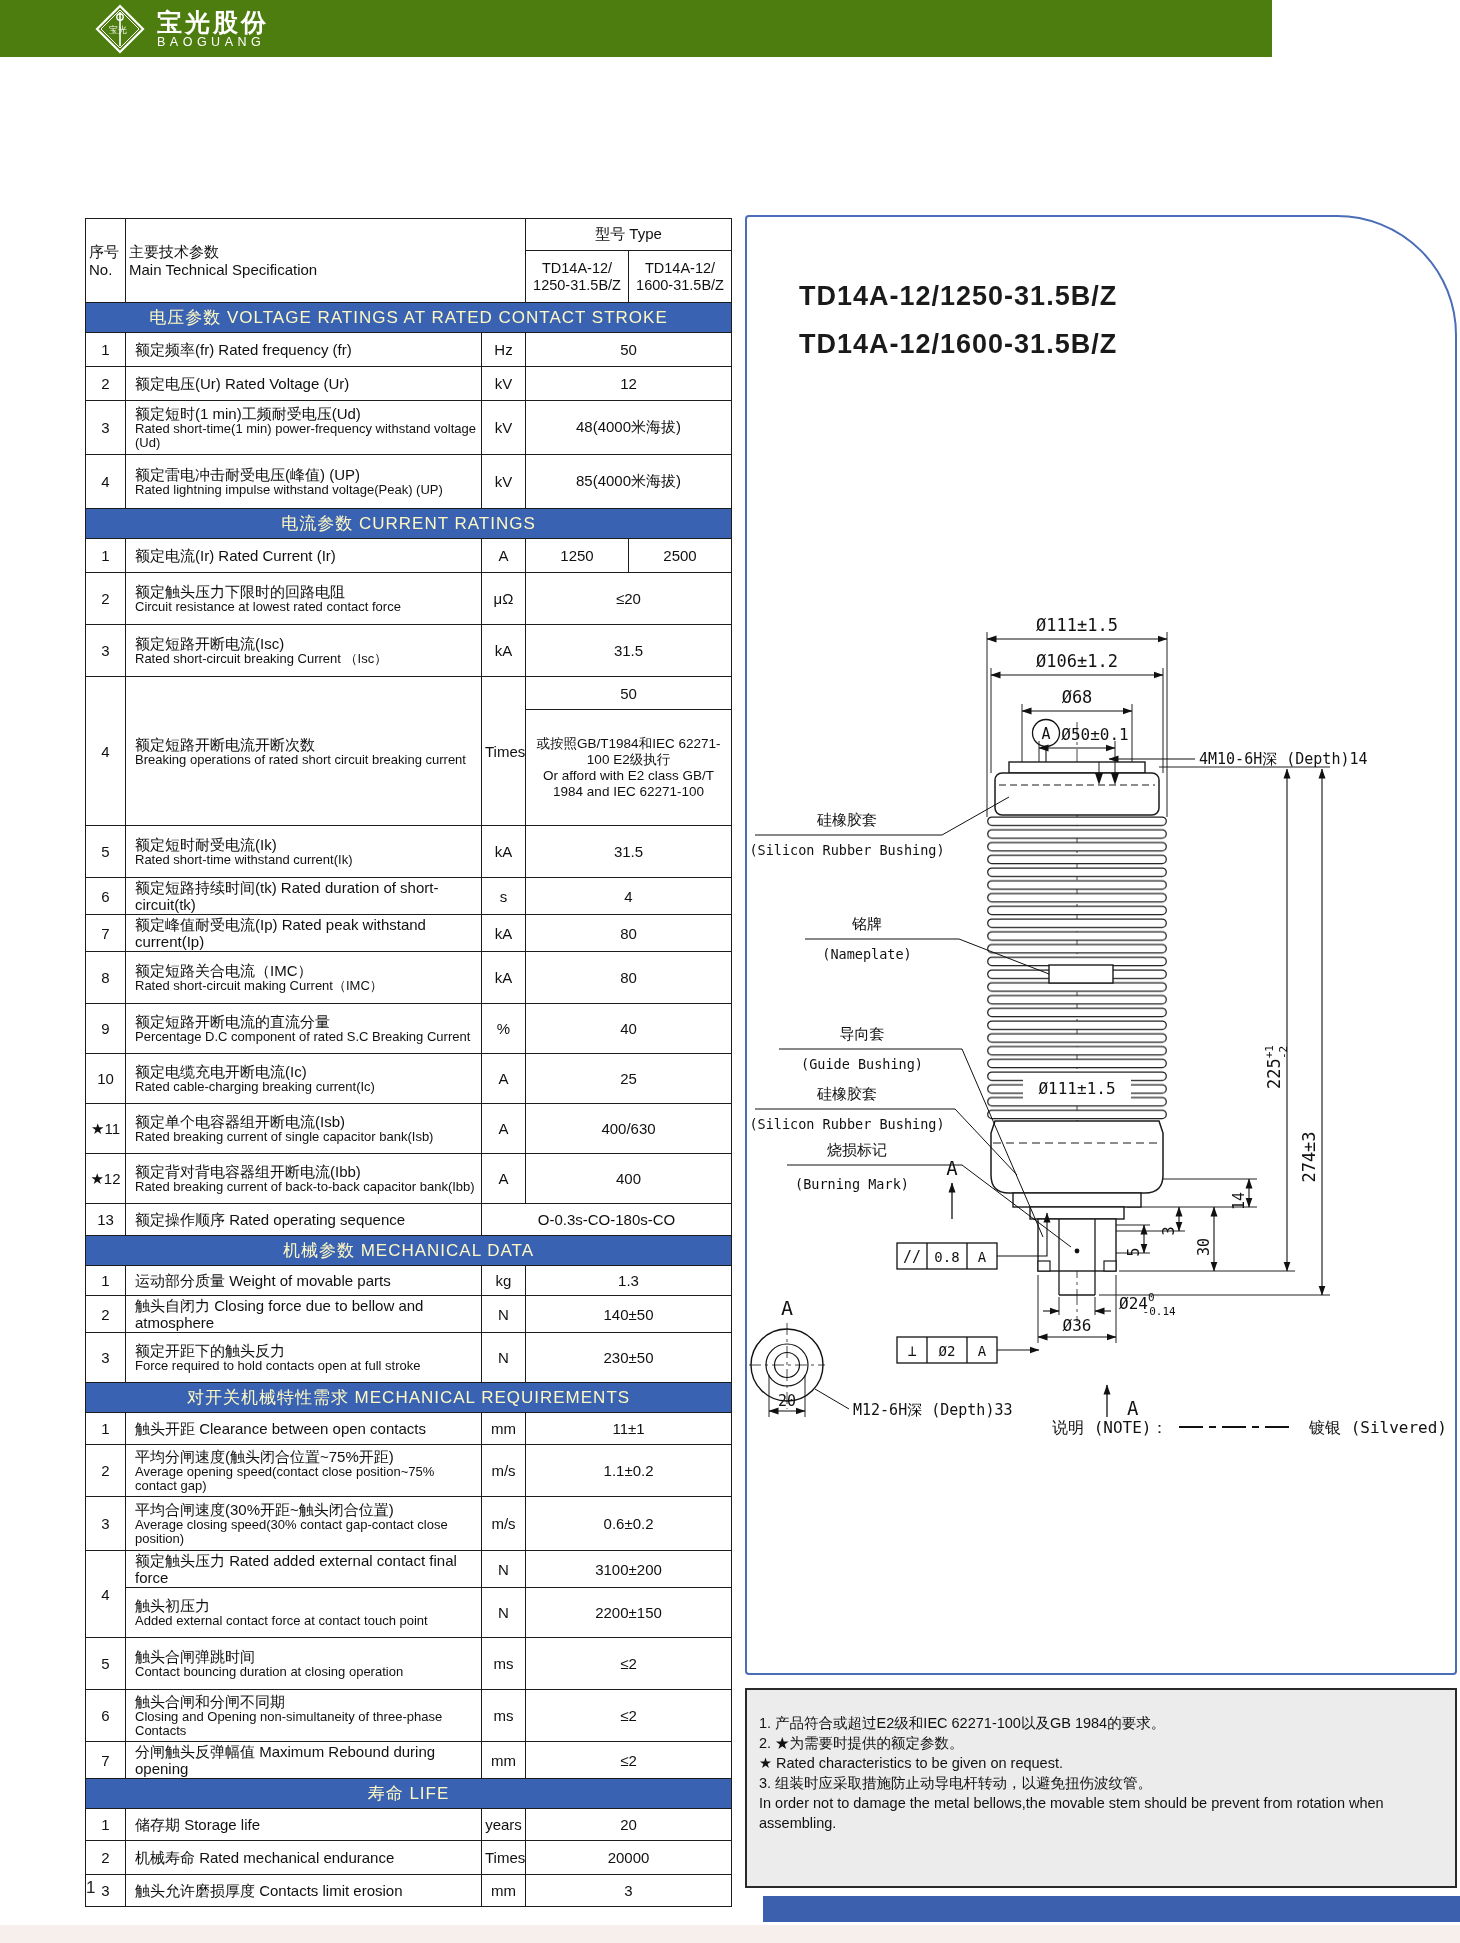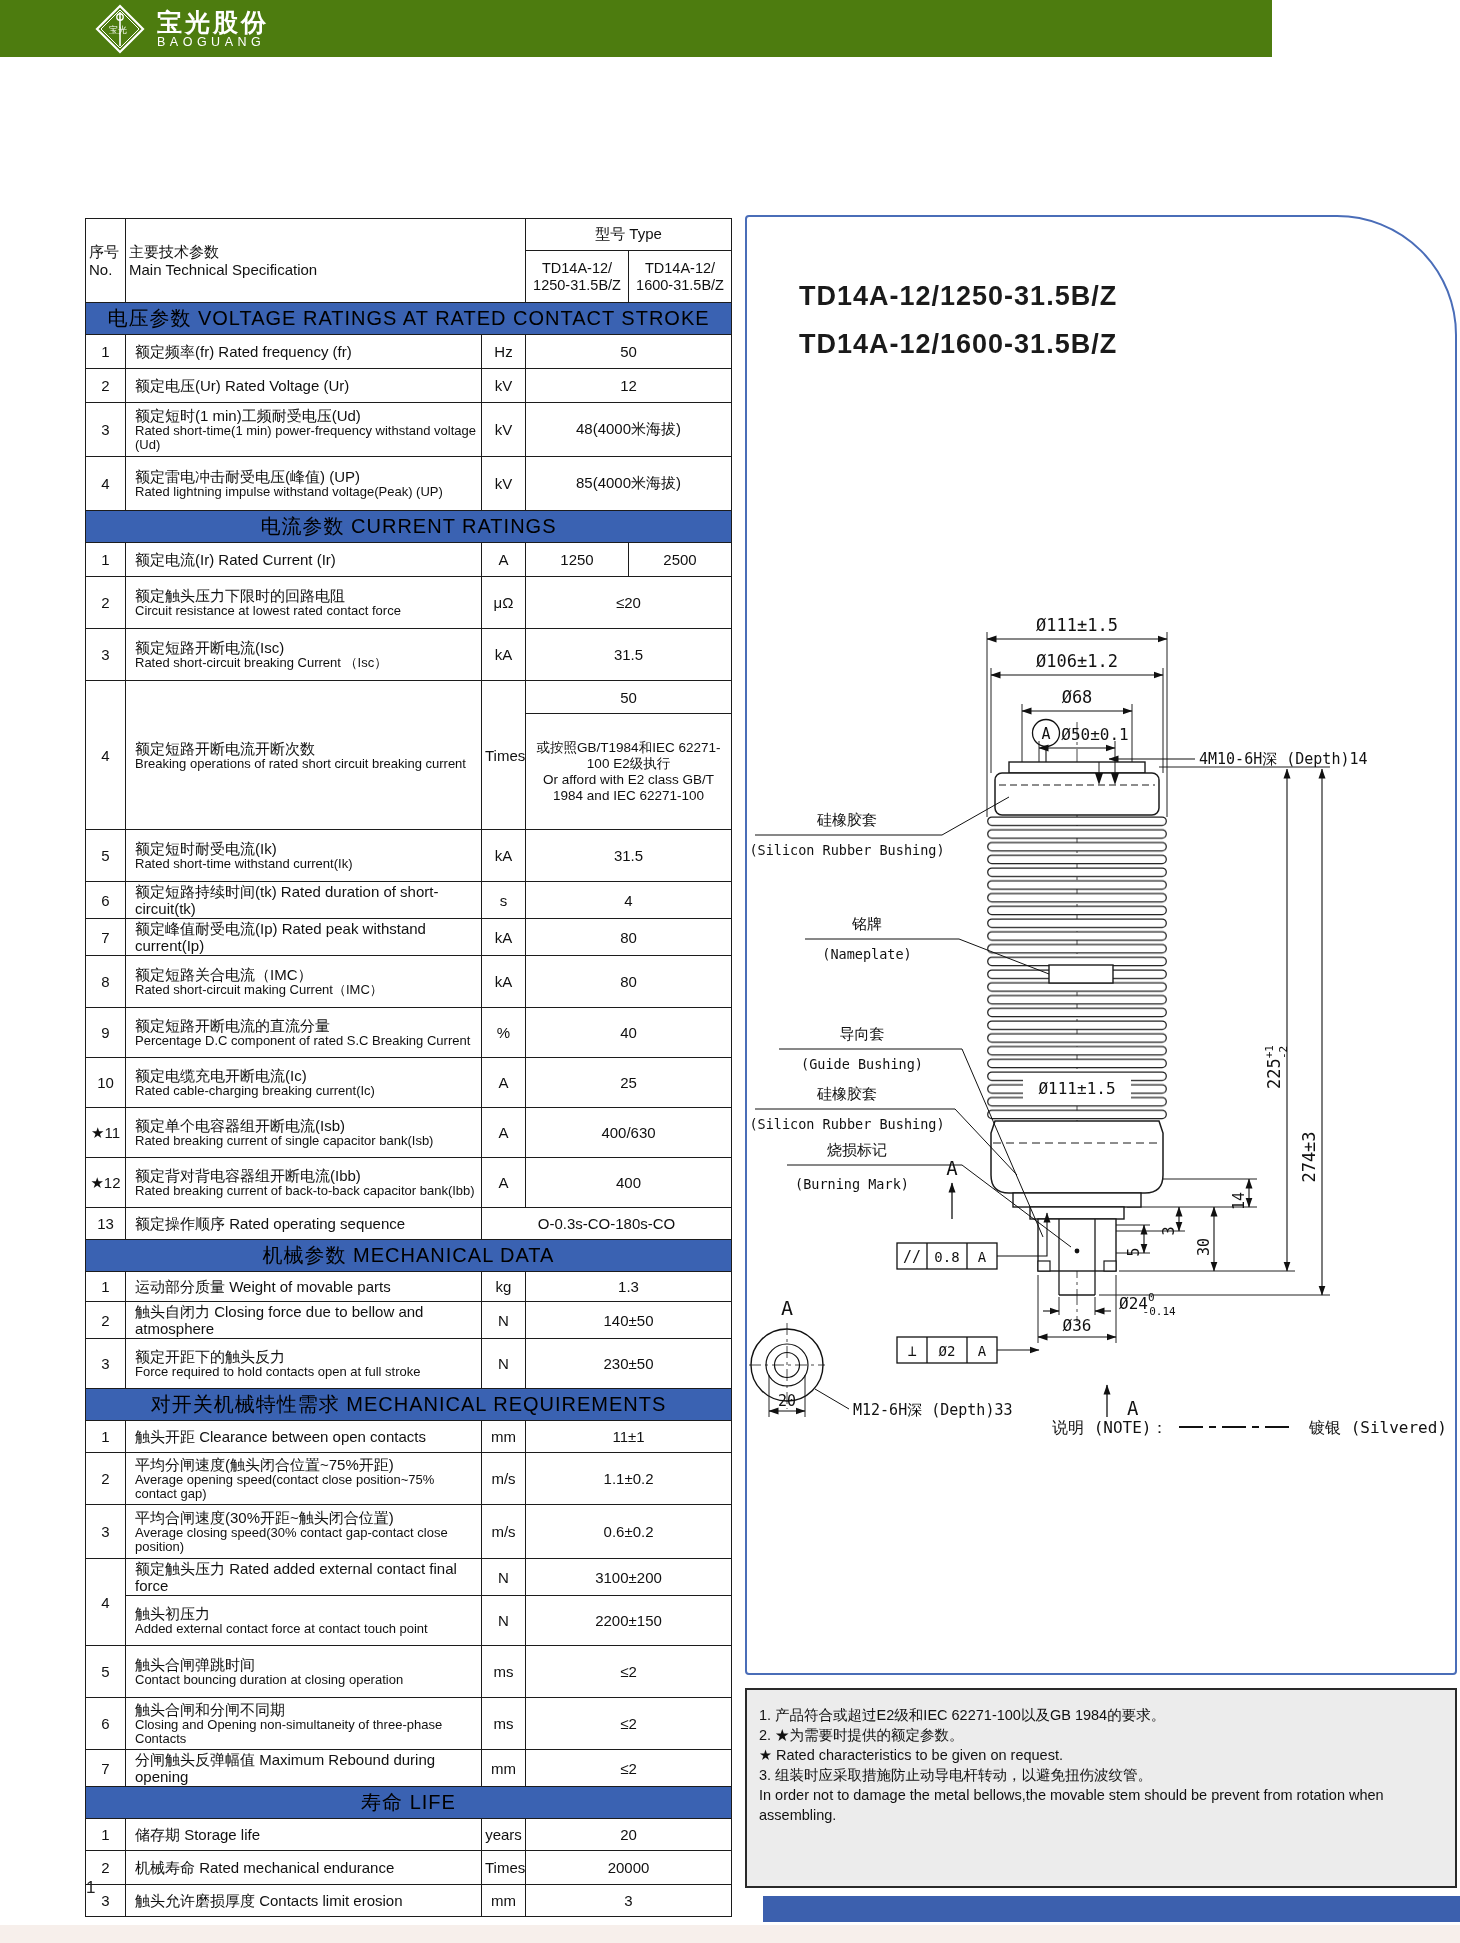--- a/index.html
+++ b/index.html
@@ -20,38 +20,38 @@
   .titlebar .en{font-size:20px;margin-left:22px;margin-top:8px;}
 
   
   table.spec{position:absolute;left:85px;top:218px;width:646px;height:1667px;border-collapse:collapse;
              table-layout:fixed;font-size:15px;color:#101010;}
   table.spec td{border:1.5px solid #1c1c1c;padding:1px 3px;vertical-align:middle;overflow:hidden;}
   table.spec td.c{text-align:center;}
   table.spec td.lbl{padding-left:9px;}
   table.spec .l2{font-size:13px;line-height:14px;}
   table.spec .l1{line-height:17px;}
-  tr.bar td{background:#3a62b2;color:#000000;text-align:center;font-size:20px;letter-spacing:1px;padding:2px 4px;}
+  tr.bar td{background:#3a62b2;color:#fef9c3;text-align:center;font-size:17px;letter-spacing:1px;padding:2px 4px;}
   .pre{white-space:pre-line;}
   .hdrcell{text-align:left;line-height:18px;}
   .typehdr{text-align:center;font-size:14.5px;line-height:17px;}
   .note-cell{font-size:13.5px;line-height:16px;text-align:center;}
   .l2:empty{display:none;}
 
   
   .panel{position:absolute;left:745px;top:215px;width:712px;height:1460px;background:#fff;
          border:2px solid #4a6db8;border-radius:4px 120px 4px 4px;box-sizing:border-box;}
   .panel svg{position:absolute;left:0;top:0;}
 
   
   .notes{position:absolute;left:745px;top:1688px;width:712px;height:200px;background:#ececec;
          border:2.5px solid #2a2a2a;box-sizing:border-box;}
   .notes .nt{height:36px;border-bottom:2px solid #2a2a2a;display:flex;align-items:center;justify-content:center;
              font-size:19px;letter-spacing:2px;}
-  .notes .nb{padding:15px 12px 0 12px;font-size:14.5px;line-height:20px;}
+  .notes .nb{padding:23px 12px 0 12px;font-size:14.5px;line-height:20px;}
 
   .footer-blue{position:absolute;left:763px;top:1896px;width:697px;height:26px;background:#3c60ae;}
   .bottom-strip{position:absolute;left:0;top:1925px;width:1460px;height:18px;background:#f7efeb;}
   .pageno{position:absolute;left:86px;top:1878px;font-size:17px;color:#222;}
 
   
   .dt{font-family:"DejaVu Sans Mono","Liberation Mono",monospace;fill:#111;}
   .mdl{font-family:"Liberation Sans",sans-serif;font-weight:bold;font-size:27px;fill:#1a1a1a;letter-spacing:1px;}
 </style>
 </head>

